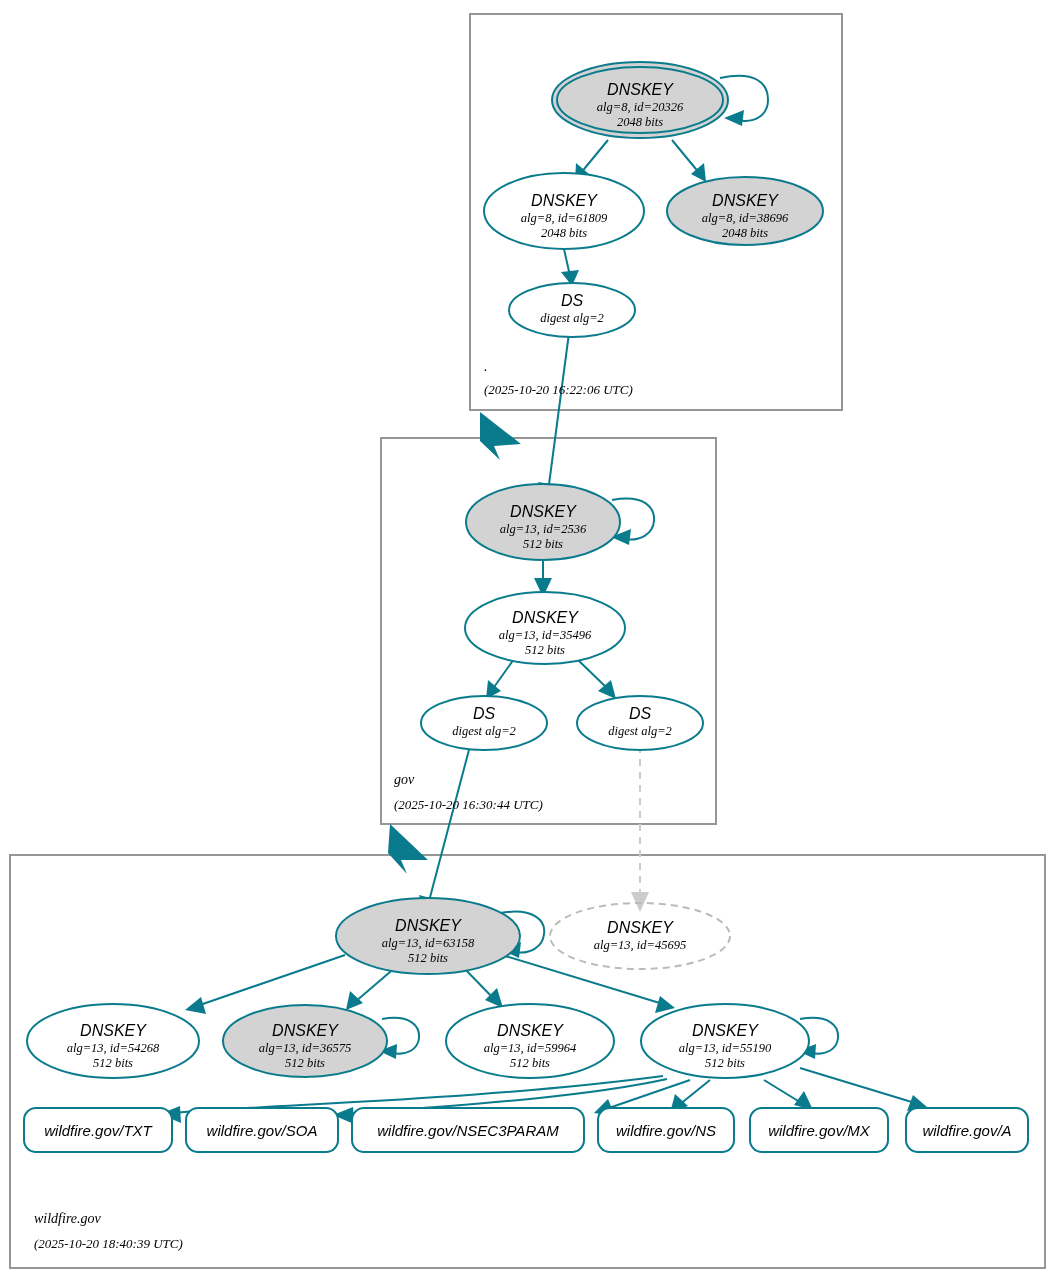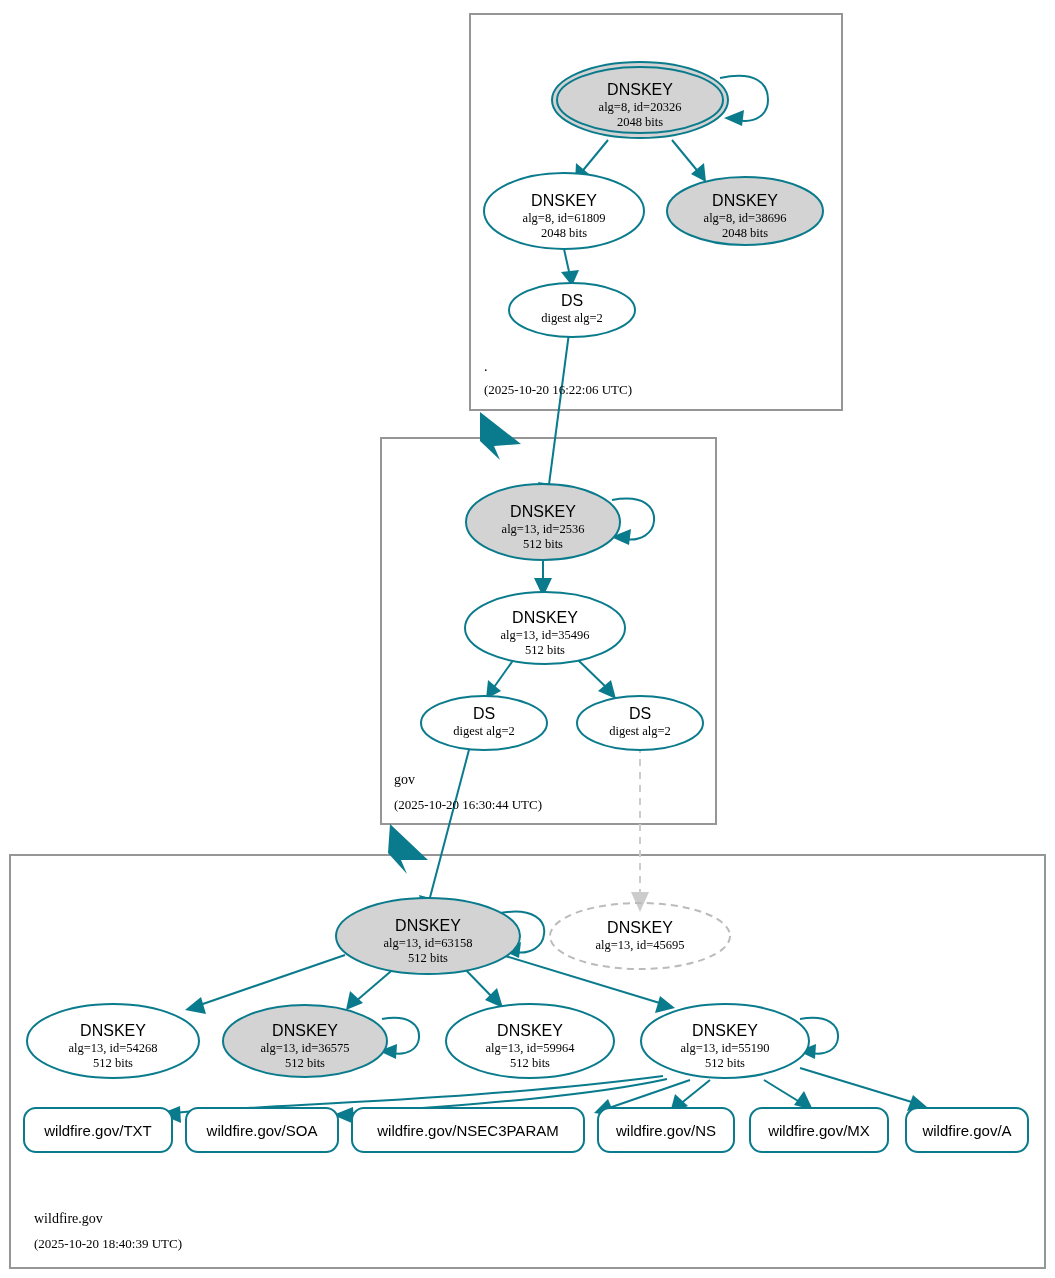--- a/index.html
+++ b/index.html
@@ -1,19 +1,19 @@
 <!DOCTYPE html>
 <html><head>
 <meta charset="utf-8">
 <title>DNSSEC Authentication Chain</title>
 <style>
   html,body{margin:0;padding:0;background:#ffffff;}
   body{width:1055px;height:1278px;overflow:hidden;
        font-family:"Liberation Sans",sans-serif;}
-  #stage{position:relative;width:1055px;height:1278px;}
+  #stage{position:relative;width:1055px;height:1278px;font-style:italic;}
   svg#graph{position:absolute;left:0;top:0;width:1055px;height:1278px;display:block;}
   .zone-box{fill:none;stroke:#969696;stroke-width:2;}
   .node-ell{stroke:#0a7b8c;stroke-width:2;}
   .fill-none{fill:#ffffff;}
   .fill-gray{fill:#d3d3d3;}
   .ell-dashed{fill:none;stroke:#bbbbbb;stroke-width:2;stroke-dasharray:7 5;}
   .rr-box{fill:#ffffff;stroke:#0a7b8c;stroke-width:2;}
   .edge{fill:none;stroke:#0a7b8c;stroke-width:2;}
   .edge-dashed{fill:none;stroke:#cccccc;stroke-width:2;stroke-dasharray:7 6;}
   .fat{fill:#0a7b8c;stroke:none;}

